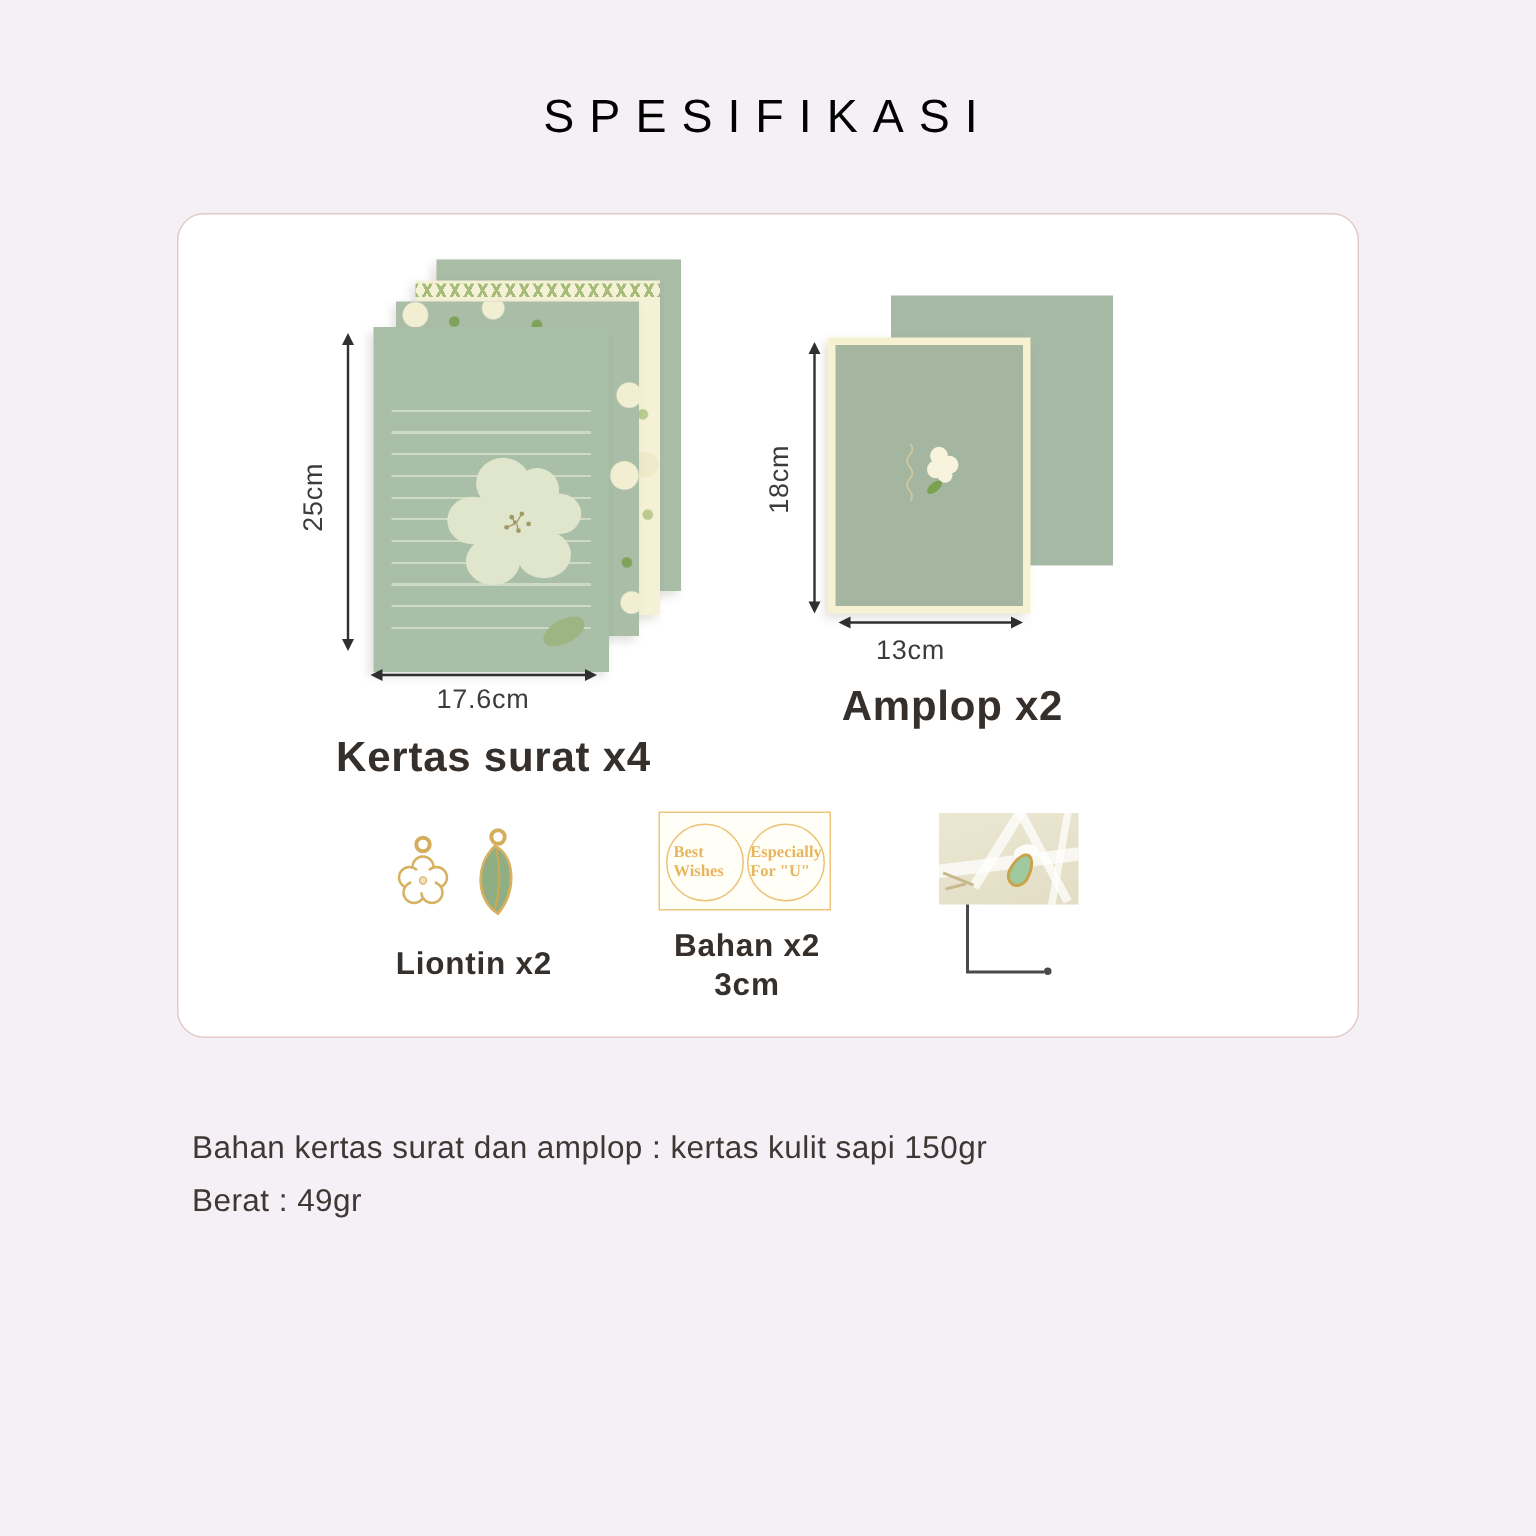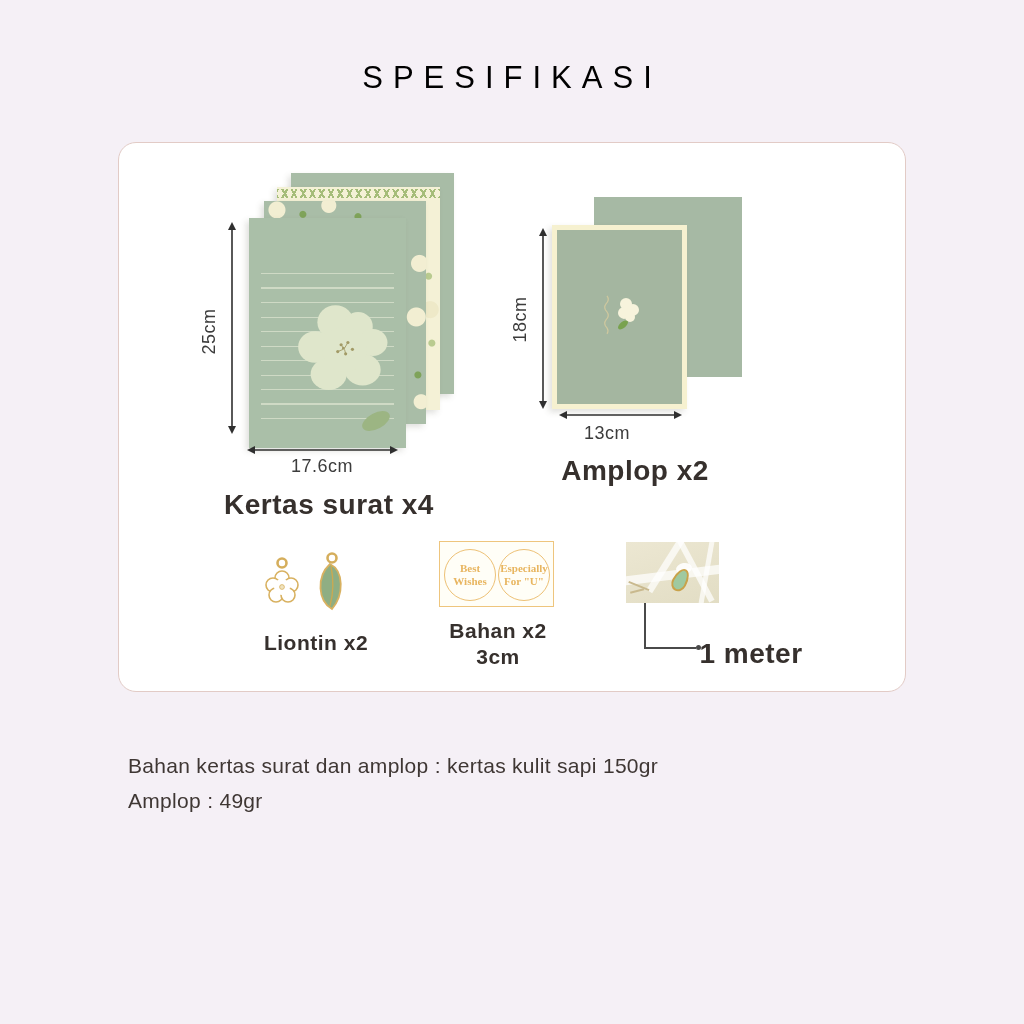--- a/index.html
+++ b/index.html
@@ -84,21 +84,21 @@
   .charm { position:absolute; }
 
   
   .sticker-sheet {
     position:absolute; left:320px; top:398px; width:115px; height:66px;
     background:#fffef7; border:1px solid #eec57d;
   }
   .sticker-circle {
     position:absolute; top:7px; width:52px; height:52px; border-radius:50%;
     border:1.5px solid #edc176; display:flex; align-items:center; justify-content:center;
-    text-align:center; color:#e8b55f; font-family:"Liberation Serif", serif;
+    color:#e8b55f; font-family:"Liberation Serif", serif;
     font-weight:700; font-size:11px; line-height:1.2; padding:4px;
   }
   .sticker-circle.c1 { left:4px; }
   .sticker-circle.c2 { left:58px; }
 
   
   .ribbon-photo {
     position:absolute; left:507px; top:399px; width:93px; height:61px;
     background:linear-gradient(160deg,#ece7d2,#e2ddc4); overflow:hidden;
   }
@@ -255,22 +255,21 @@
       <div class="strip s3"></div>
       <div class="strip s4"></div>
       <div class="knot"></div>
       <div class="leafcharm"></div>
       <div class="sprig1"></div>
       <div class="sprig2"></div>
     </div>
     <div class="connector-v"></div>
     <div class="connector-h"></div>
     <div class="connector-dot"></div>
-    <div class="itemlabel" style="left:532px; top:495px; width:200px;">1 meter</div>
 
   </div>
 
   <div class="footer">
     <div>Bahan kertas surat dan amplop : kertas kulit sapi 150gr</div>
-    <div>Amplop : 49gr</div>
+    <div>Berat : 49gr</div>
   </div>
 
 </div>
 
 </body></html>

